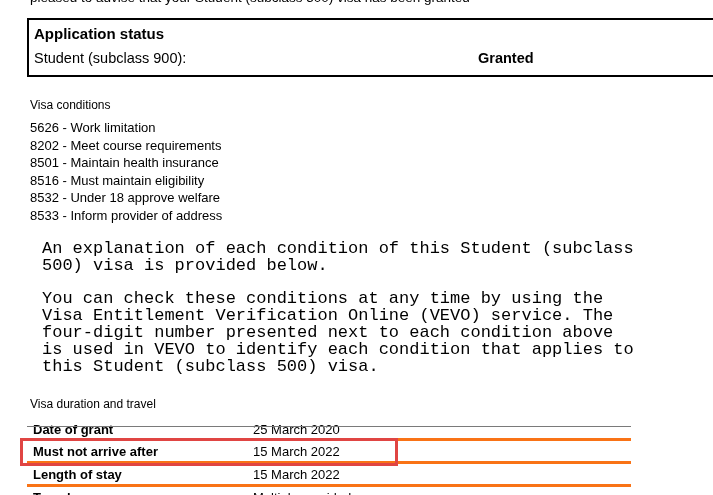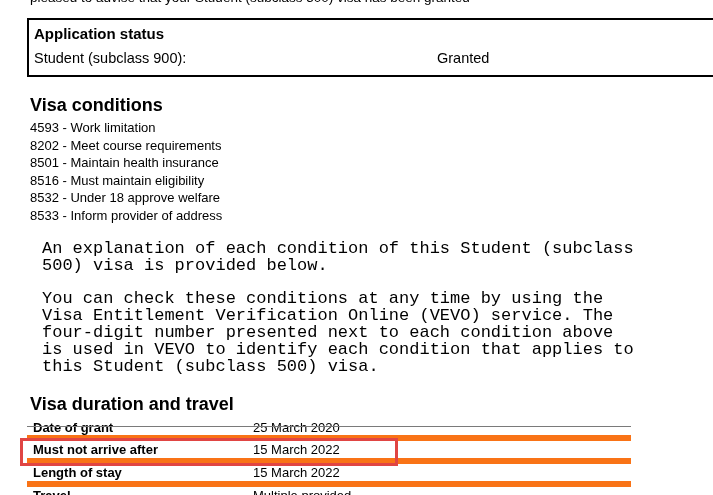--- a/index.html
+++ b/index.html
@@ -19,39 +19,39 @@
   
   .status-box {
     position: relative;
     margin: 11px 0 0 27px;
     width: 708px;
     border: 2px solid #000;
     padding: 5px 0 8px 5px;
   }
   .status-title { font-size: 15px; font-weight: bold; line-height: 18px; margin-bottom: 7px; }
   .status-row { font-size: 14.5px; line-height: 17px; }
-  .status-value { position: absolute; left: 408px; font-weight: normal; }
+  .status-value { position: absolute; left: 449px; font-weight: bold; }
 
-  .h2 { margin: 19px 0 0 30px; font-size: 18px; font-weight: bold; line-height: 19px; }
+  .h2 { margin: 19px 0 0 30px; font-size: 12px; font-weight: normal; line-height: 19px; }
 
   .cond-list { margin: 4px 0 0 30px; font-size: 13px; }
   .cond { line-height: 17.5px; }
 
   .para { margin: 16px 0 0 42px; width: 601px; font-size: 17px; line-height: 17px; font-family: Liberation Mono, monospace; }
 
   .h2-duration { margin-top: 20px; }
 
   
   .dur-table { margin: 6px 0 0 27px; width: 604px; font-size: 13px; }
   .dur-row {
     position: relative;
     display: flex;
     align-items: center;
     height: 23px;
-    border-bottom: 6px solid #f97316;
+    border-bottom: 3px solid #f97316;
     padding-left: 6px;
     justify-content: space-between;
   }
   .dur-row:first-child { height: 21px; }
   
   .row-artifact::after {
     content: "";
     position: absolute;
     left: 0; right: 0; top: 6px;
     border-top: 1px solid #7a7a7a;
@@ -81,21 +81,21 @@
     <div class="status-title">Application status</div>
     <div class="status-row">
       <span class="status-label">Student (subclass 900):</span>
       <span class="status-value">Granted</span>
     </div>
   </div>
 
   <div class="h2">Visa conditions</div>
 
   <div class="cond-list">
-    <div class="cond">4593 - Work limitation</div>
+    <div class="cond">5626 - Work limitation</div>
     <div class="cond">8202 - Meet course requirements</div>
     <div class="cond">8501 - Maintain health insurance</div>
     <div class="cond">8516 - Must maintain eligibility</div>
     <div class="cond">8532 - Under 18 approve welfare</div>
     <div class="cond">8533 - Inform provider of address</div>
   </div>
 
   <p class="para">An explanation of each condition of this Student (subclass 500) visa is provided below.</p>
 
   <p class="para">You can check these conditions at any time by using the Visa Entitlement Verification Online (VEVO) service. The four-digit number presented next to each condition above is used in VEVO to identify each condition that applies to this Student (subclass 500) visa.</p>

